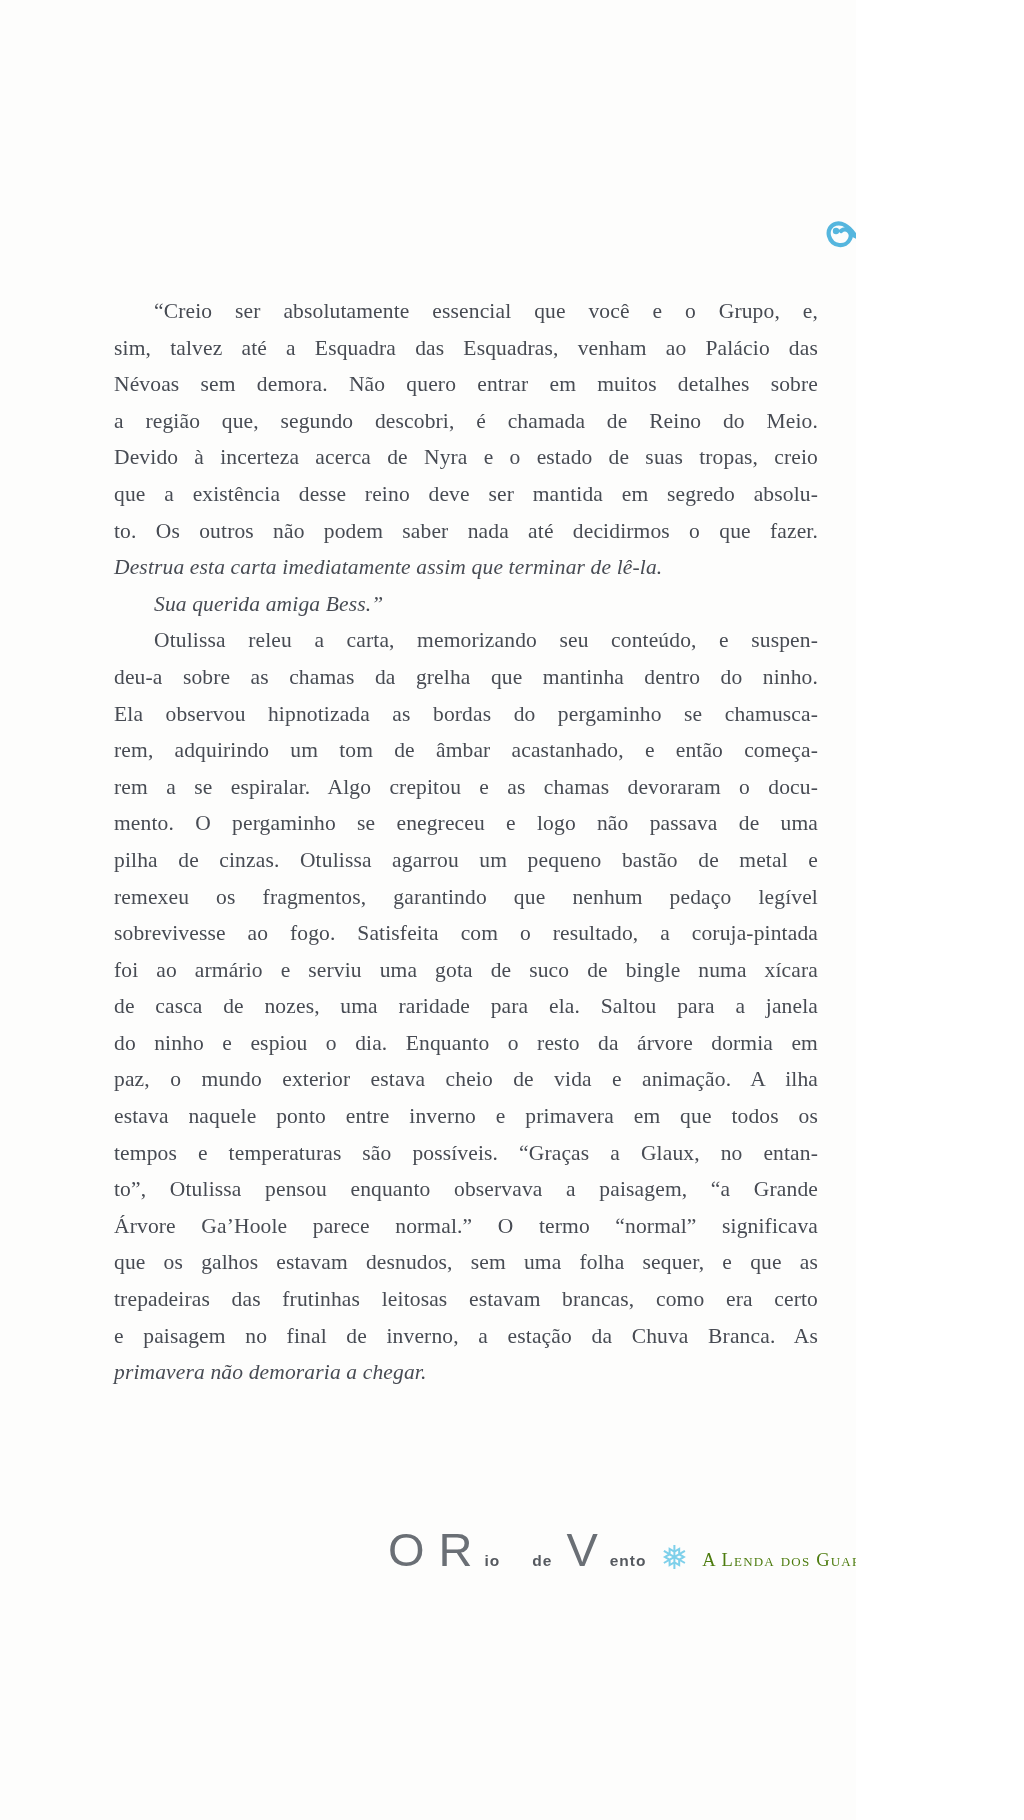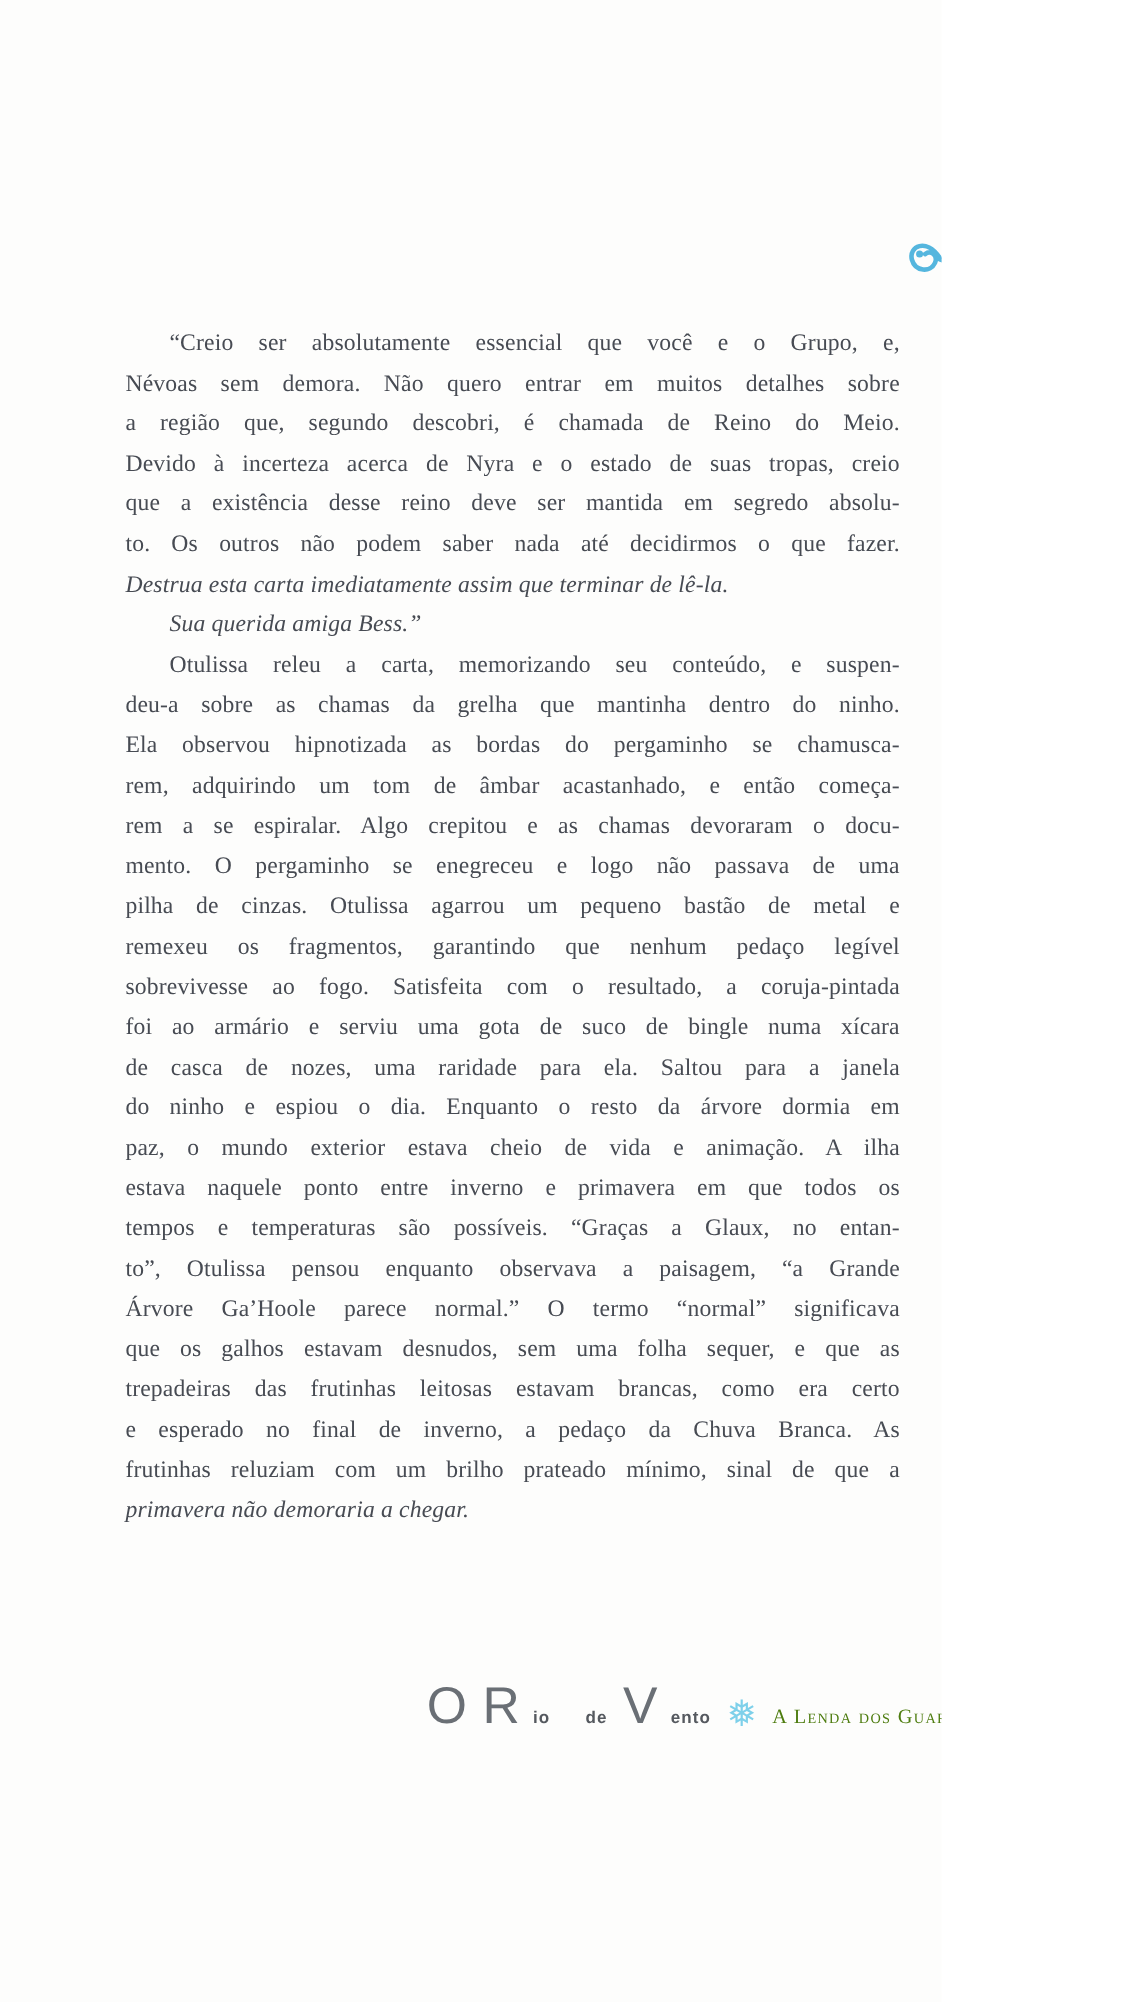--- a/index.html
+++ b/index.html
@@ -140,20 +140,21 @@
         <circle cx="101" cy="64" r="3.6"></circle>
         <circle cx="112" cy="112" r="3.0"></circle>
         <circle cx="124" cy="152" r="3.0"></circle>
         <circle cx="146" cy="48" r="3.0" fill="#7ccbe8"></circle>
       </g>
     </svg>
   </div>
 
   <div class="textblock">
     <div class="line indent">“Creio ser absolutamente essencial que você e o Grupo, e,</div>
+    <div class="line">sim, talvez até a Esquadra das Esquadras, venham ao Palácio das</div>
     <div class="line">Névoas sem demora. Não quero entrar em muitos detalhes sobre</div>
     <div class="line">a região que, segundo descobri, é chamada de Reino do Meio.</div>
     <div class="line">Devido à incerteza acerca de Nyra e o estado de suas tropas, creio</div>
     <div class="line">que a existência desse reino deve ser mantida em segredo absolu-</div>
     <div class="line">to. Os outros não podem saber nada até decidirmos o que fazer.</div>
     <div class="line para-end">Destrua esta carta imediatamente assim que terminar de lê-la.</div>
     <div class="line indent para-end">Sua querida amiga Bess.”</div>
     <div class="line indent">Otulissa releu a carta, memorizando seu conteúdo, e suspen-</div>
     <div class="line">deu-a sobre as chamas da grelha que mantinha dentro do ninho.</div>
     <div class="line">Ela observou hipnotizada as bordas do pergaminho se chamusca-</div>
@@ -166,22 +167,21 @@
     <div class="line">foi ao armário e serviu uma gota de suco de bingle numa xícara</div>
     <div class="line">de casca de nozes, uma raridade para ela. Saltou para a janela</div>
     <div class="line">do ninho e espiou o dia. Enquanto o resto da árvore dormia em</div>
     <div class="line">paz, o mundo exterior estava cheio de vida e animação. A ilha</div>
     <div class="line">estava naquele ponto entre inverno e primavera em que todos os</div>
     <div class="line">tempos e temperaturas são possíveis. “Graças a Glaux, no entan-</div>
     <div class="line">to”, Otulissa pensou enquanto observava a paisagem, “a Grande</div>
     <div class="line">Árvore Ga’Hoole parece normal.” O termo “normal” significava</div>
     <div class="line">que os galhos estavam desnudos, sem uma folha sequer, e que as</div>
     <div class="line">trepadeiras das frutinhas leitosas estavam brancas, como era certo</div>
-    <div class="line">e esperado no final de inverno, a pedaço da Chuva Branca. As</div>
-    <div class="line">frutinhas reluziam com um brilho prateado mínimo, sinal de que a</div>
+    <div class="line">e paisagem no final de inverno, a estação da Chuva Branca. As</div>
     <div class="line para-end">primavera não demoraria a chegar.</div>
   </div>
 
   <div class="footer">
     <span class="title">
       <span class="cap">O</span>
       <span class="cap sp">R</span>
       <span class="small">io</span>
       <span class="small mid">de</span>
       <span class="cap sp">V</span>

